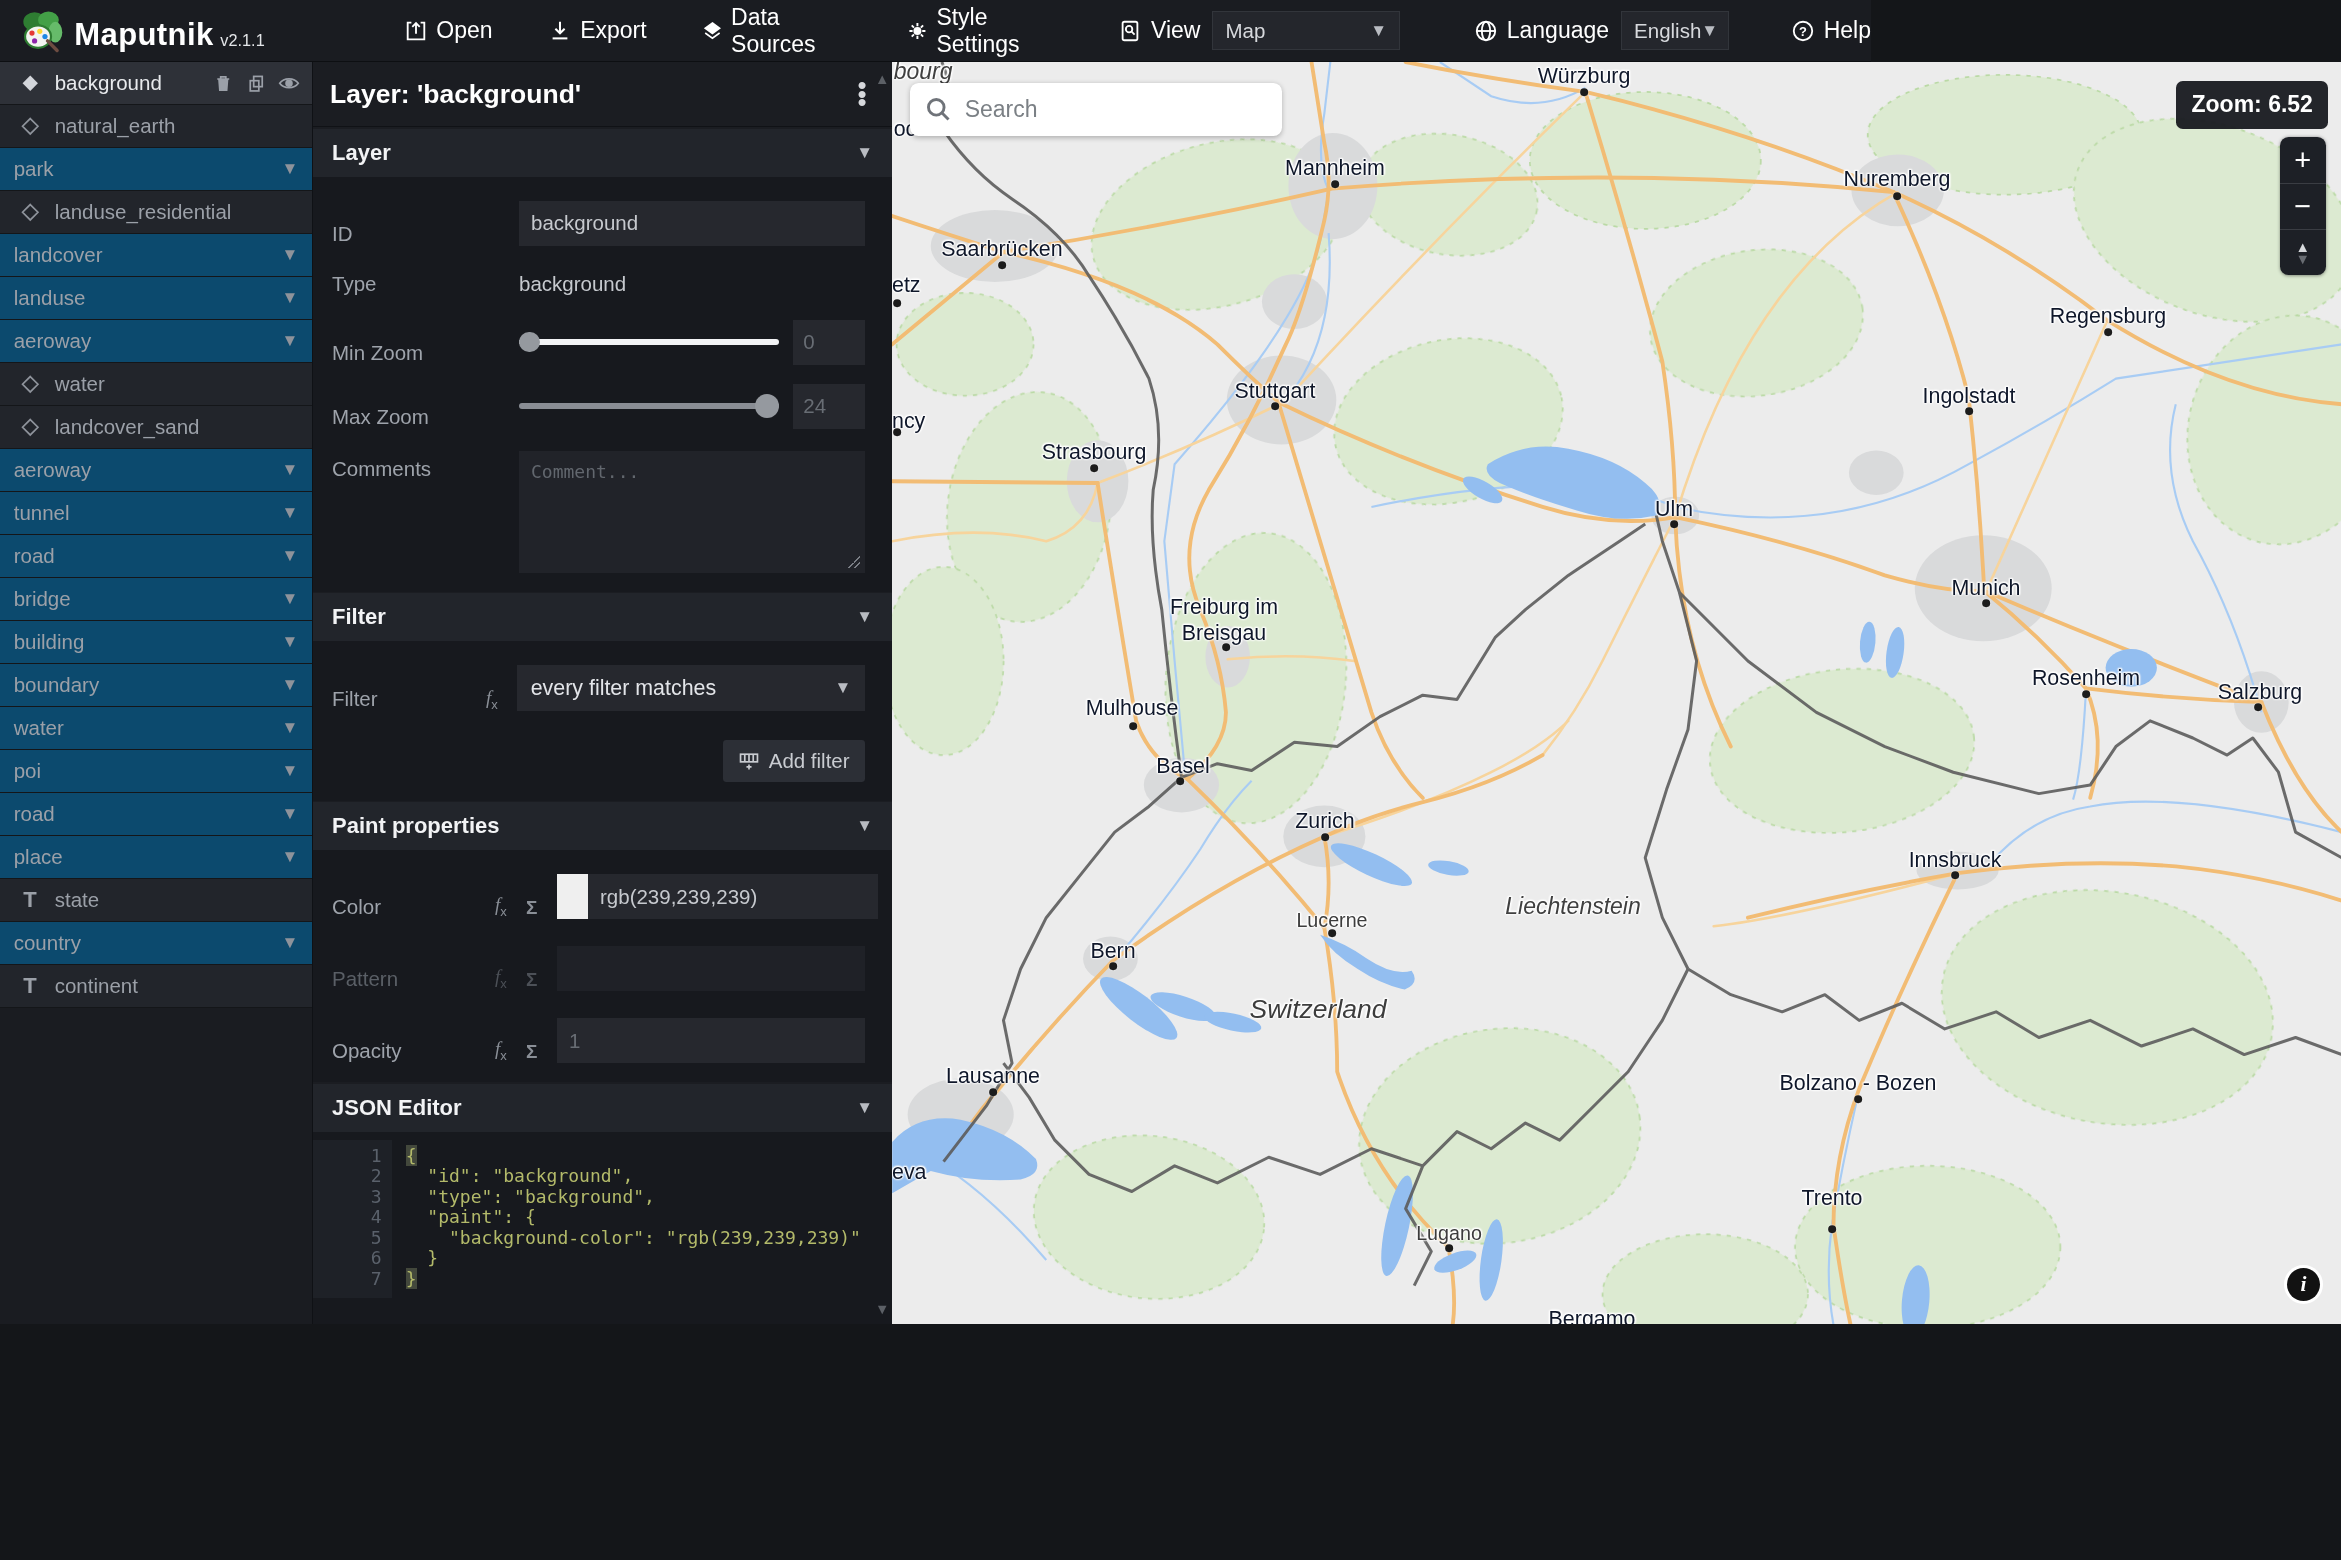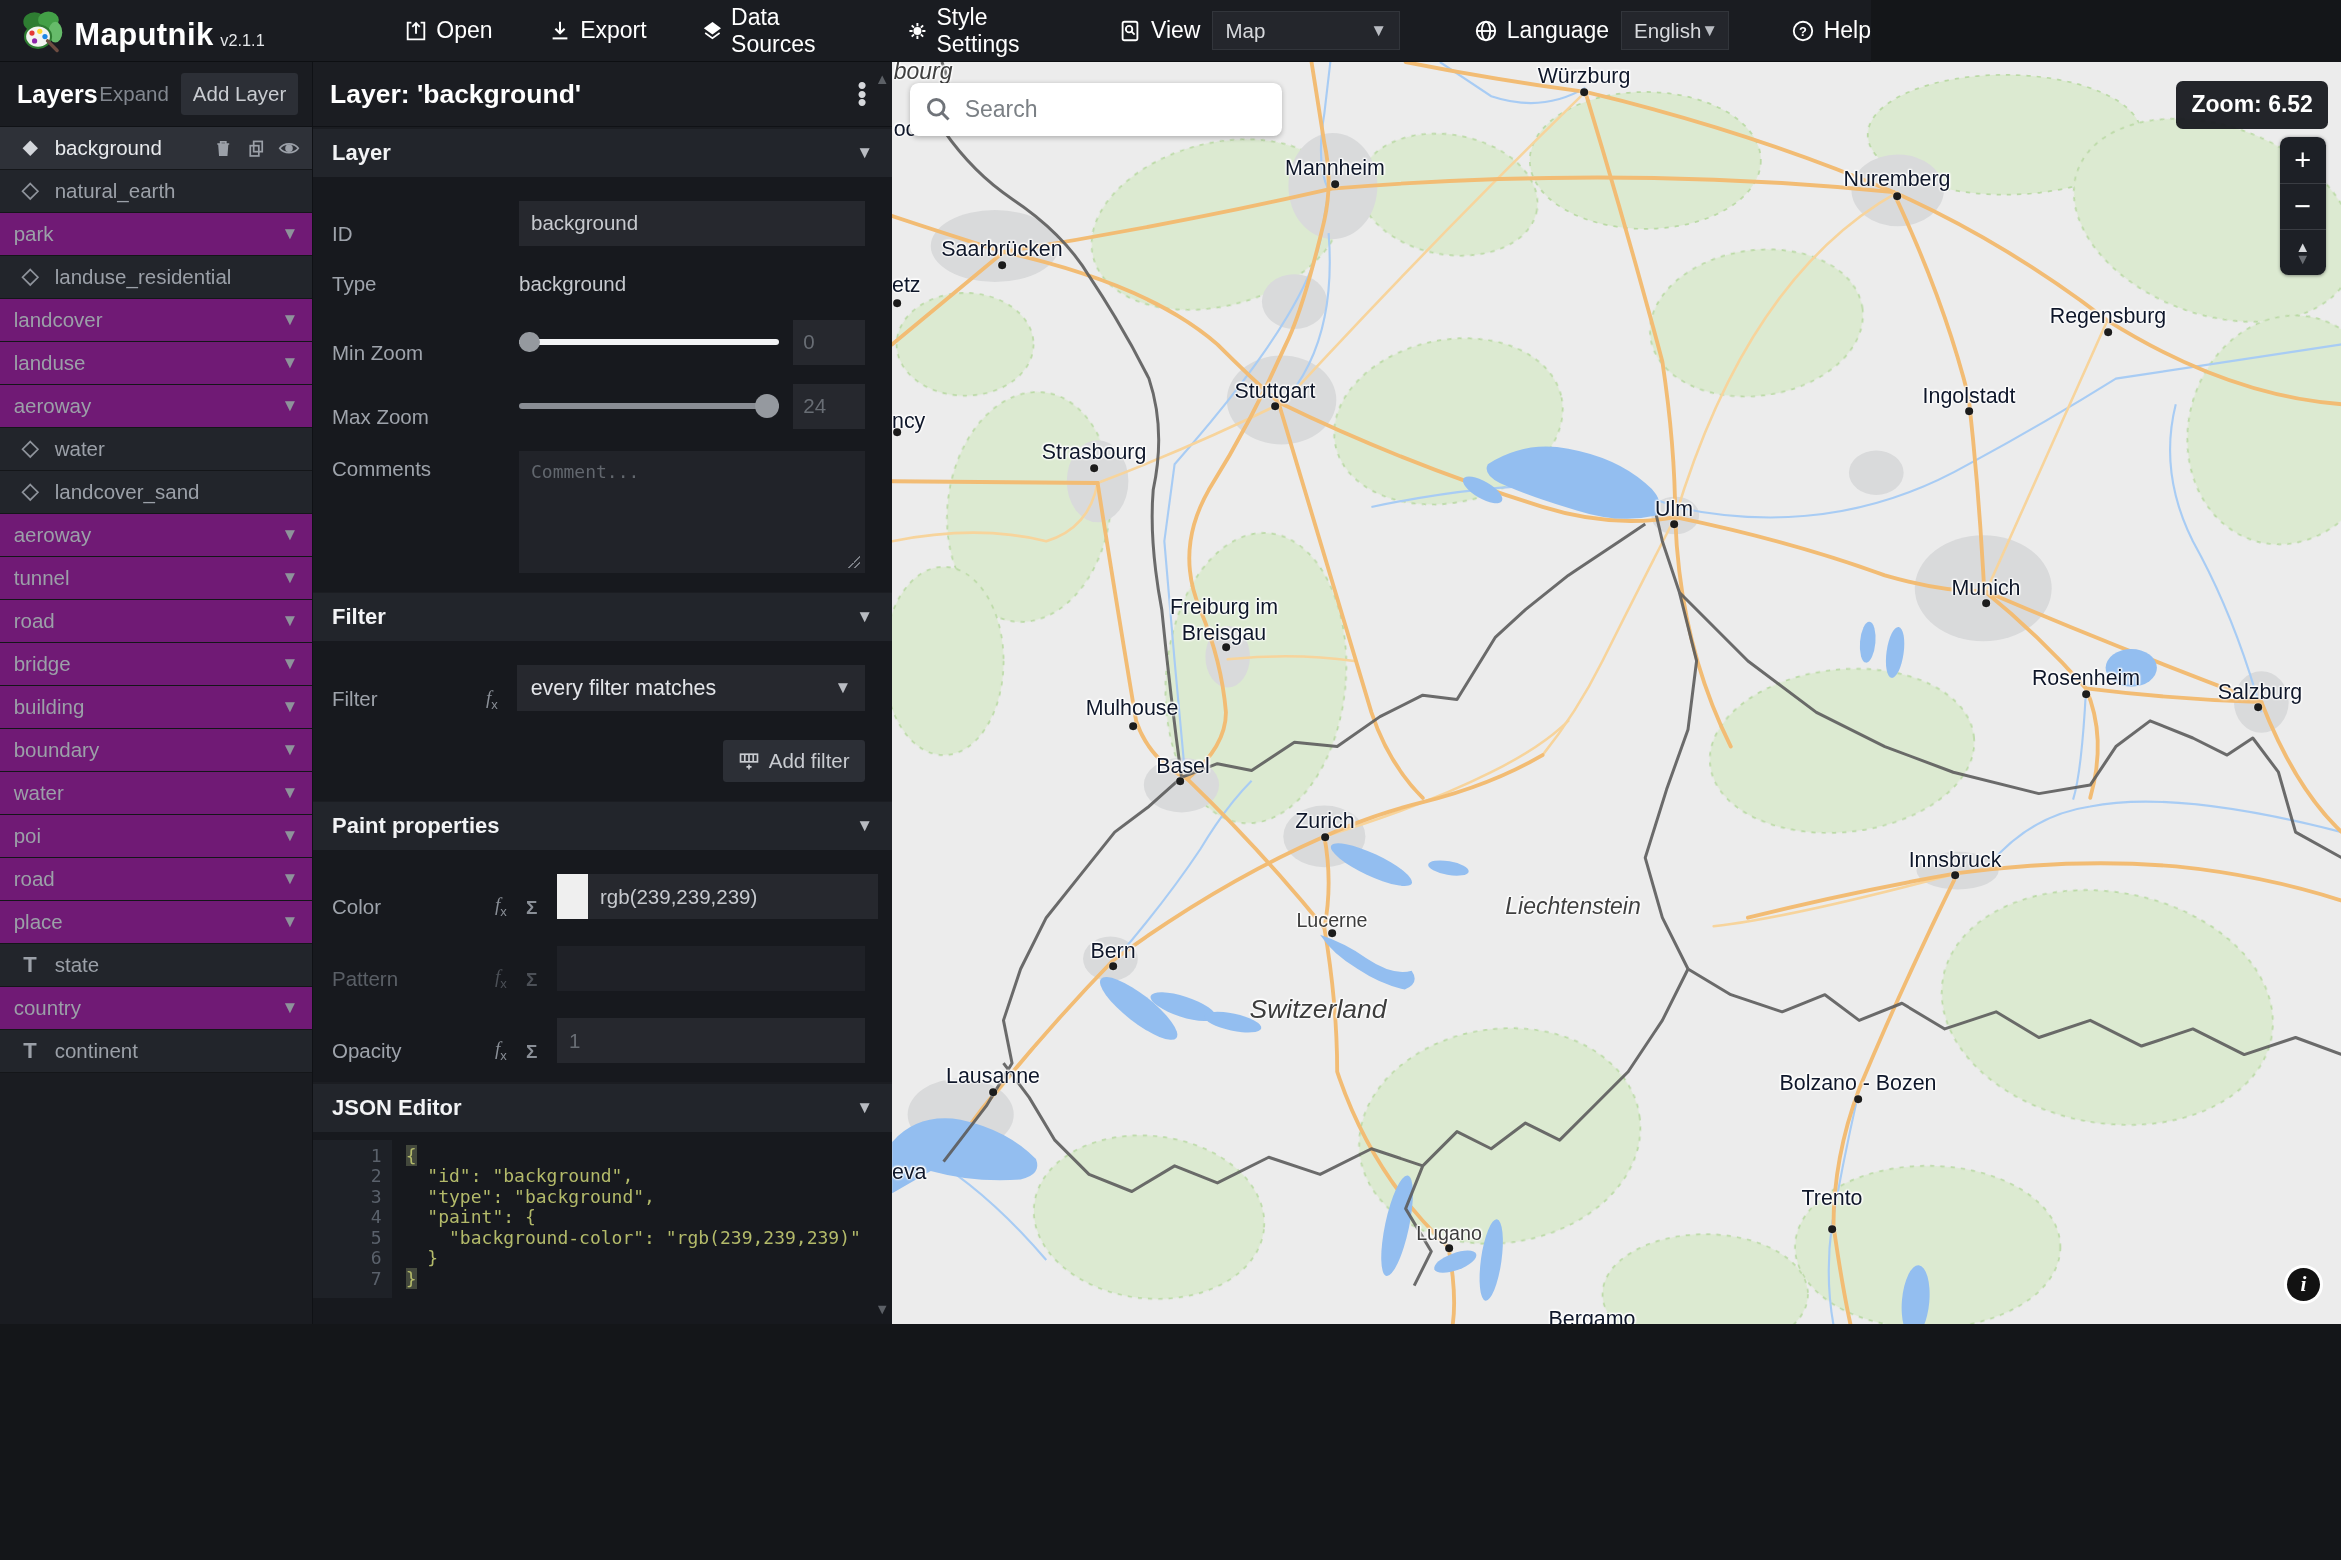--- a/index.html
+++ b/index.html
@@ -29,21 +29,21 @@
   
   .sidebar { width:313px; background:#1a1c21; border-right:1.7px solid #0f1115; display:flex; flex-direction:column; }
   .sidebar-header { height:65px; display:flex; align-items:center; padding:0 13.7px 0 17px;
                     border-bottom:1.7px solid #101216; }
   .sidebar-title { color:#fff; font-size:25px; font-weight:bold; flex:1; }
   .btn-expand { color:#82878f; font-size:20.5px; margin-right:12px; cursor:pointer; }
   .btn-addlayer { background:#2c2f36; color:#c9ccd1; font-size:20.5px; padding:8.6px 12px; border-radius:3.4px; cursor:pointer; }
   .layer-rows { flex:1; overflow:hidden; }
   .lrow { height:43px; display:flex; align-items:center; border-bottom:0.9px solid #141619; font-size:20.5px; cursor:pointer; }
   .lrow.layer, .lrow.text { background:#22252b; padding-left:15.4px; color:#9ba0a8; }
-  .lrow.group { background:#701a75; padding:0 13.7px; color:#9ba0a8; }
+  .lrow.group { background:#0c4a6e; padding:0 13.7px; color:#9ba0a8; }
   .lrow.group .grow { flex:1; }
   .lrow.selected { background:#2e3138; color:#e8eaed; }
   .lrow .licon { width:29px; display:flex; justify-content:center; margin-right:10.3px; }
   .lrow .ticon { width:29px; text-align:center; margin-right:10.3px; color:#9ba0a8; font-weight:bold; font-size:22px; }
   .lrow .actions { margin-left:auto; display:flex; gap:12px; padding-right:12px; }
   .lrow .actions svg { display:block; }
 
   
   .editor { width:579px; background:#1b1d22; position:relative; display:flex; flex-direction:column; overflow:hidden; }
   .editor-header { height:65px; display:flex; align-items:center; padding:0 17px;
@@ -206,25 +206,20 @@
         <circle cx="13" cy="13" r="10" fill="none" stroke="#fff" stroke-width="2"></circle>
         <text x="13" y="18" text-anchor="middle" font-size="14" font-weight="bold" fill="#fff">?</text>
       </svg>
       <span>Help</span>
     </div>
   </div>
 
   <div class="content">
 
     <div class="sidebar">
-      <div class="sidebar-header">
-        <span class="sidebar-title">Layers</span>
-        <span class="btn-expand">Expand</span>
-        <span class="btn-addlayer">Add Layer</span>
-      </div>
       <div class="layer-rows" id="layer-items">
           <div class="lrow layer selected">
             <span class="licon">
               <svg width="20.5" height="20.5" viewBox="0 0 24 24">
                 <path d="M12 3 L21 12 L12 21 L3 12 Z" fill="#d3d6db"></path>
               </svg>
             </span>
             <span>background</span>
             <span class="actions">
  <svg width="20.5" height="20.5" viewBox="0 0 24 24" fill="none" stroke="#9ba0a8" stroke-width="2">

